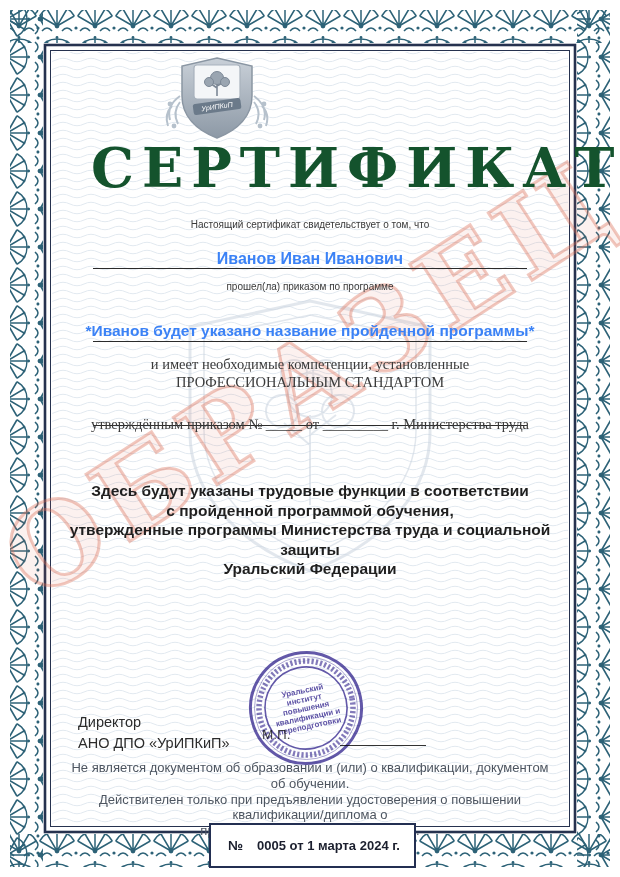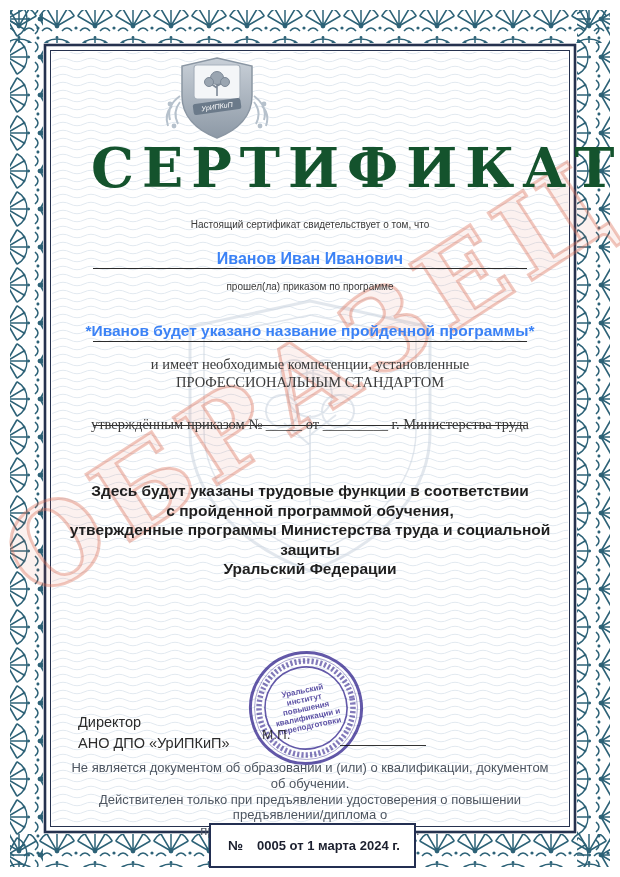--- a/index.html
+++ b/index.html
@@ -177,21 +177,21 @@
         <text x="60" y="54">институт</text>
         <text x="60" y="63">повышения</text>
         <text x="60" y="72">квалификации и</text>
         <text x="60" y="81">переподготовки</text>
       </g>
     </g>
   </svg>
 
   <div class="abs disclaimer">
     <span>Не является документом об образовании и (или) о квалификации, документом об обучении.</span>
-    <span>Действителен только при предъявлении удостоверения о повышении предъявлении/диплома о</span>
+    <span>Действителен только при предъявлении удостоверения о повышении квалификации/диплома о</span>
     <span>профессиональной переподготовке.</span>
   </div>
 
   <div class="abs numbox">
     <span class="nl">№</span>
     <span class="nv">0005 от 1 марта 2024 г.</span>
   </div>
 
 </div>
 

